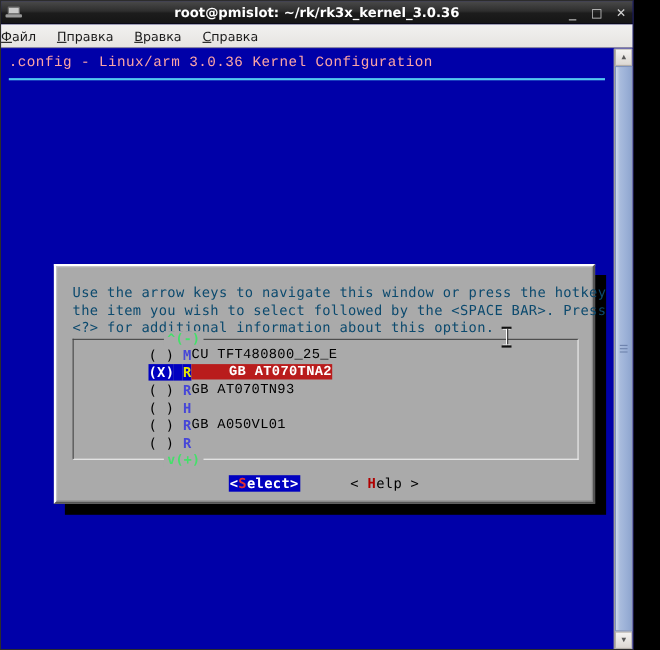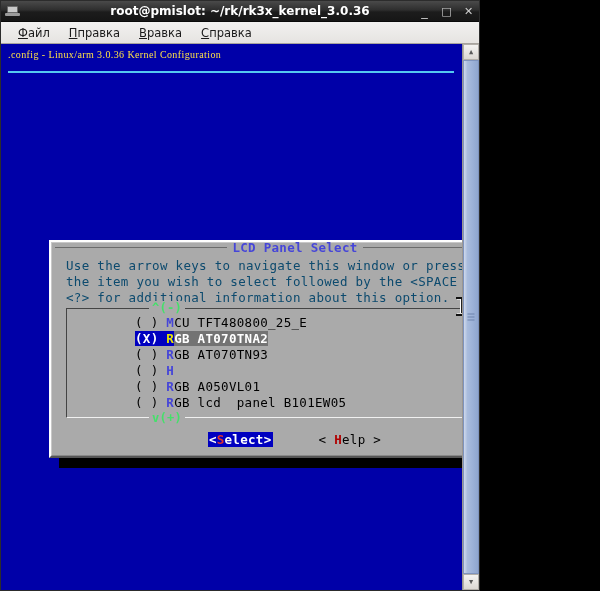--- a/index.html
+++ b/index.html
@@ -6,21 +6,21 @@
   html, body {
     width: 600px; height: 591px;
     overflow: hidden;
     background: #000;
     font-family: "DejaVu Sans Mono", monospace;
   }
 
   
   .window {
     position: relative;
-    width: 480px; height: 591px;
+    width: 576px; height: 591px;
     background: #0000a8;
     border: 1px solid #2c2c2c;
   }
 
   
   .titlebar {
     position: relative;
     height: 21px;
     background: linear-gradient(to bottom, #4a4a4a 0%, #2e2e2e 45%, #1c1c1c 55%, #161616 100%);
     display: flex; align-items: center;
@@ -70,21 +70,21 @@
     cursor: default;
   }
   .win-btn.min { font-size: 13px; }
 
   
   .menubar {
     height: 22px;
     background: linear-gradient(to bottom, #f2f1f0 0%, #e6e4e1 100%);
     border-bottom: 1px solid #a8a49e;
     display: flex; align-items: center;
-    padding-left: 17px;
+    padding-left: 0;
     gap: 19px;
   }
   .menu-item {
     font-family: "DejaVu Sans", sans-serif;
     font-size: 11.5px;
     color: #1a1a1a;
     cursor: default;
     white-space: nowrap;
   }
   .menu-item .mn { text-decoration: underline; }
@@ -98,23 +98,23 @@
   }
   .term-canvas {
     position: absolute;
     left: 0; top: 0; right: 17px; bottom: 0;
     background: #0000a8;
     overflow: hidden;
   }
   .kconfig-title {
     position: absolute;
     left: 7px; top: 5px;
-    color: #fde047;
-    font-family: Liberation Serif, serif;
-    font-size: 10px;
+    color: #fca5a5;
+    font-family: Liberation Mono, monospace;
+    font-size: 13px;
     letter-spacing: 0.4px;
     white-space: pre;
   }
   .kconfig-rule {
     position: absolute;
     left: 7px; top: 27px;
     right: 8px;
     height: 2px;
     background: #54c8f0;
   }
@@ -241,33 +241,34 @@
     padding-left: 68px;
     font-family: "DejaVu Sans Mono", monospace;
     font-size: 12.5px;
     letter-spacing: 0.3px;
     white-space: pre;
     cursor: default;
   }
   .lb-mark {
     color: #000000;
   }
-  .lb-label { color: #000000; }
+  .lb-label { color: #000000; font-family: Liberation Mono, monospace; }
   .lb-hot { color: #4646d8; font-weight: bold; }
 
   .lb-row.selected .lb-mark {
     background: #0000c0;
     color: #ffffff;
     font-weight: bold;
   }
   .lb-row.selected .lb-gap { background: #0000c0; }
   .lb-row.selected .lb-label {
-    background: #737373;
+    background: #b91c1c;
     color: #ffffff;
     font-weight: bold;
+    padding-left: 34px;
   }
   .lb-row.selected .lb-hot {
     background: #0000c0;
     color: #e8e800;
     font-weight: bold;
   }
 
   
   .dlg-buttons {
     position: absolute;
@@ -337,25 +338,20 @@
     <div class="term-canvas">
 
       <div class="kconfig-title">.config - Linux/arm 3.0.36 Kernel Configuration</div>
       <div class="kconfig-rule"></div>
 
       <div class="dlg-shadow"></div>
 
       <div class="dialog">
         <div class="dlg-inner"></div>
 
-        <div class="dlg-title-row">
-          <div class="dlg-title-line"></div>
-          <div class="dlg-title">LCD Panel Select</div>
-          <div class="dlg-title-line"></div>
-        </div>
 
         <div class="dlg-text">Use the arrow keys to navigate this window or press the hotkey of
 the item you wish to select followed by the &lt;SPACE BAR&gt;. Press
 &lt;?&gt; for additional information about this option.</div>
 
         <div class="listbox">
           <div class="lb-marker top">^(-)</div>
           <div class="lb-marker bot">v(+)</div>
 
           <div class="lb-items">
@@ -374,21 +370,21 @@
 
             <div class="lb-row">
               <span class="lb-mark">( )</span><span class="lb-gap"> </span><span class="lb-hot">H</span>
             </div>
 
             <div class="lb-row">
               <span class="lb-mark">( )</span><span class="lb-gap"> </span><span class="lb-hot">R</span><span class="lb-label">GB A050VL01</span>
             </div>
 
             <div class="lb-row">
-              <span class="lb-mark">( )</span><span class="lb-gap"> </span><span class="lb-hot">R</span><span class="lb-label">GB lcd  panel B101EW05</span>
+              <span class="lb-mark">( )</span><span class="lb-gap"> </span><span class="lb-hot">R</span>
             </div>
 
           </div>
         </div>
 
         <div class="dlg-buttons">
           <div class="btn primary"><span>&lt;</span><span class="hot">S</span><span>elect&gt;</span></div>
           <div class="btn secondary"><span>&lt; </span><span class="hot">H</span><span>elp &gt;</span></div>
         </div>
 

